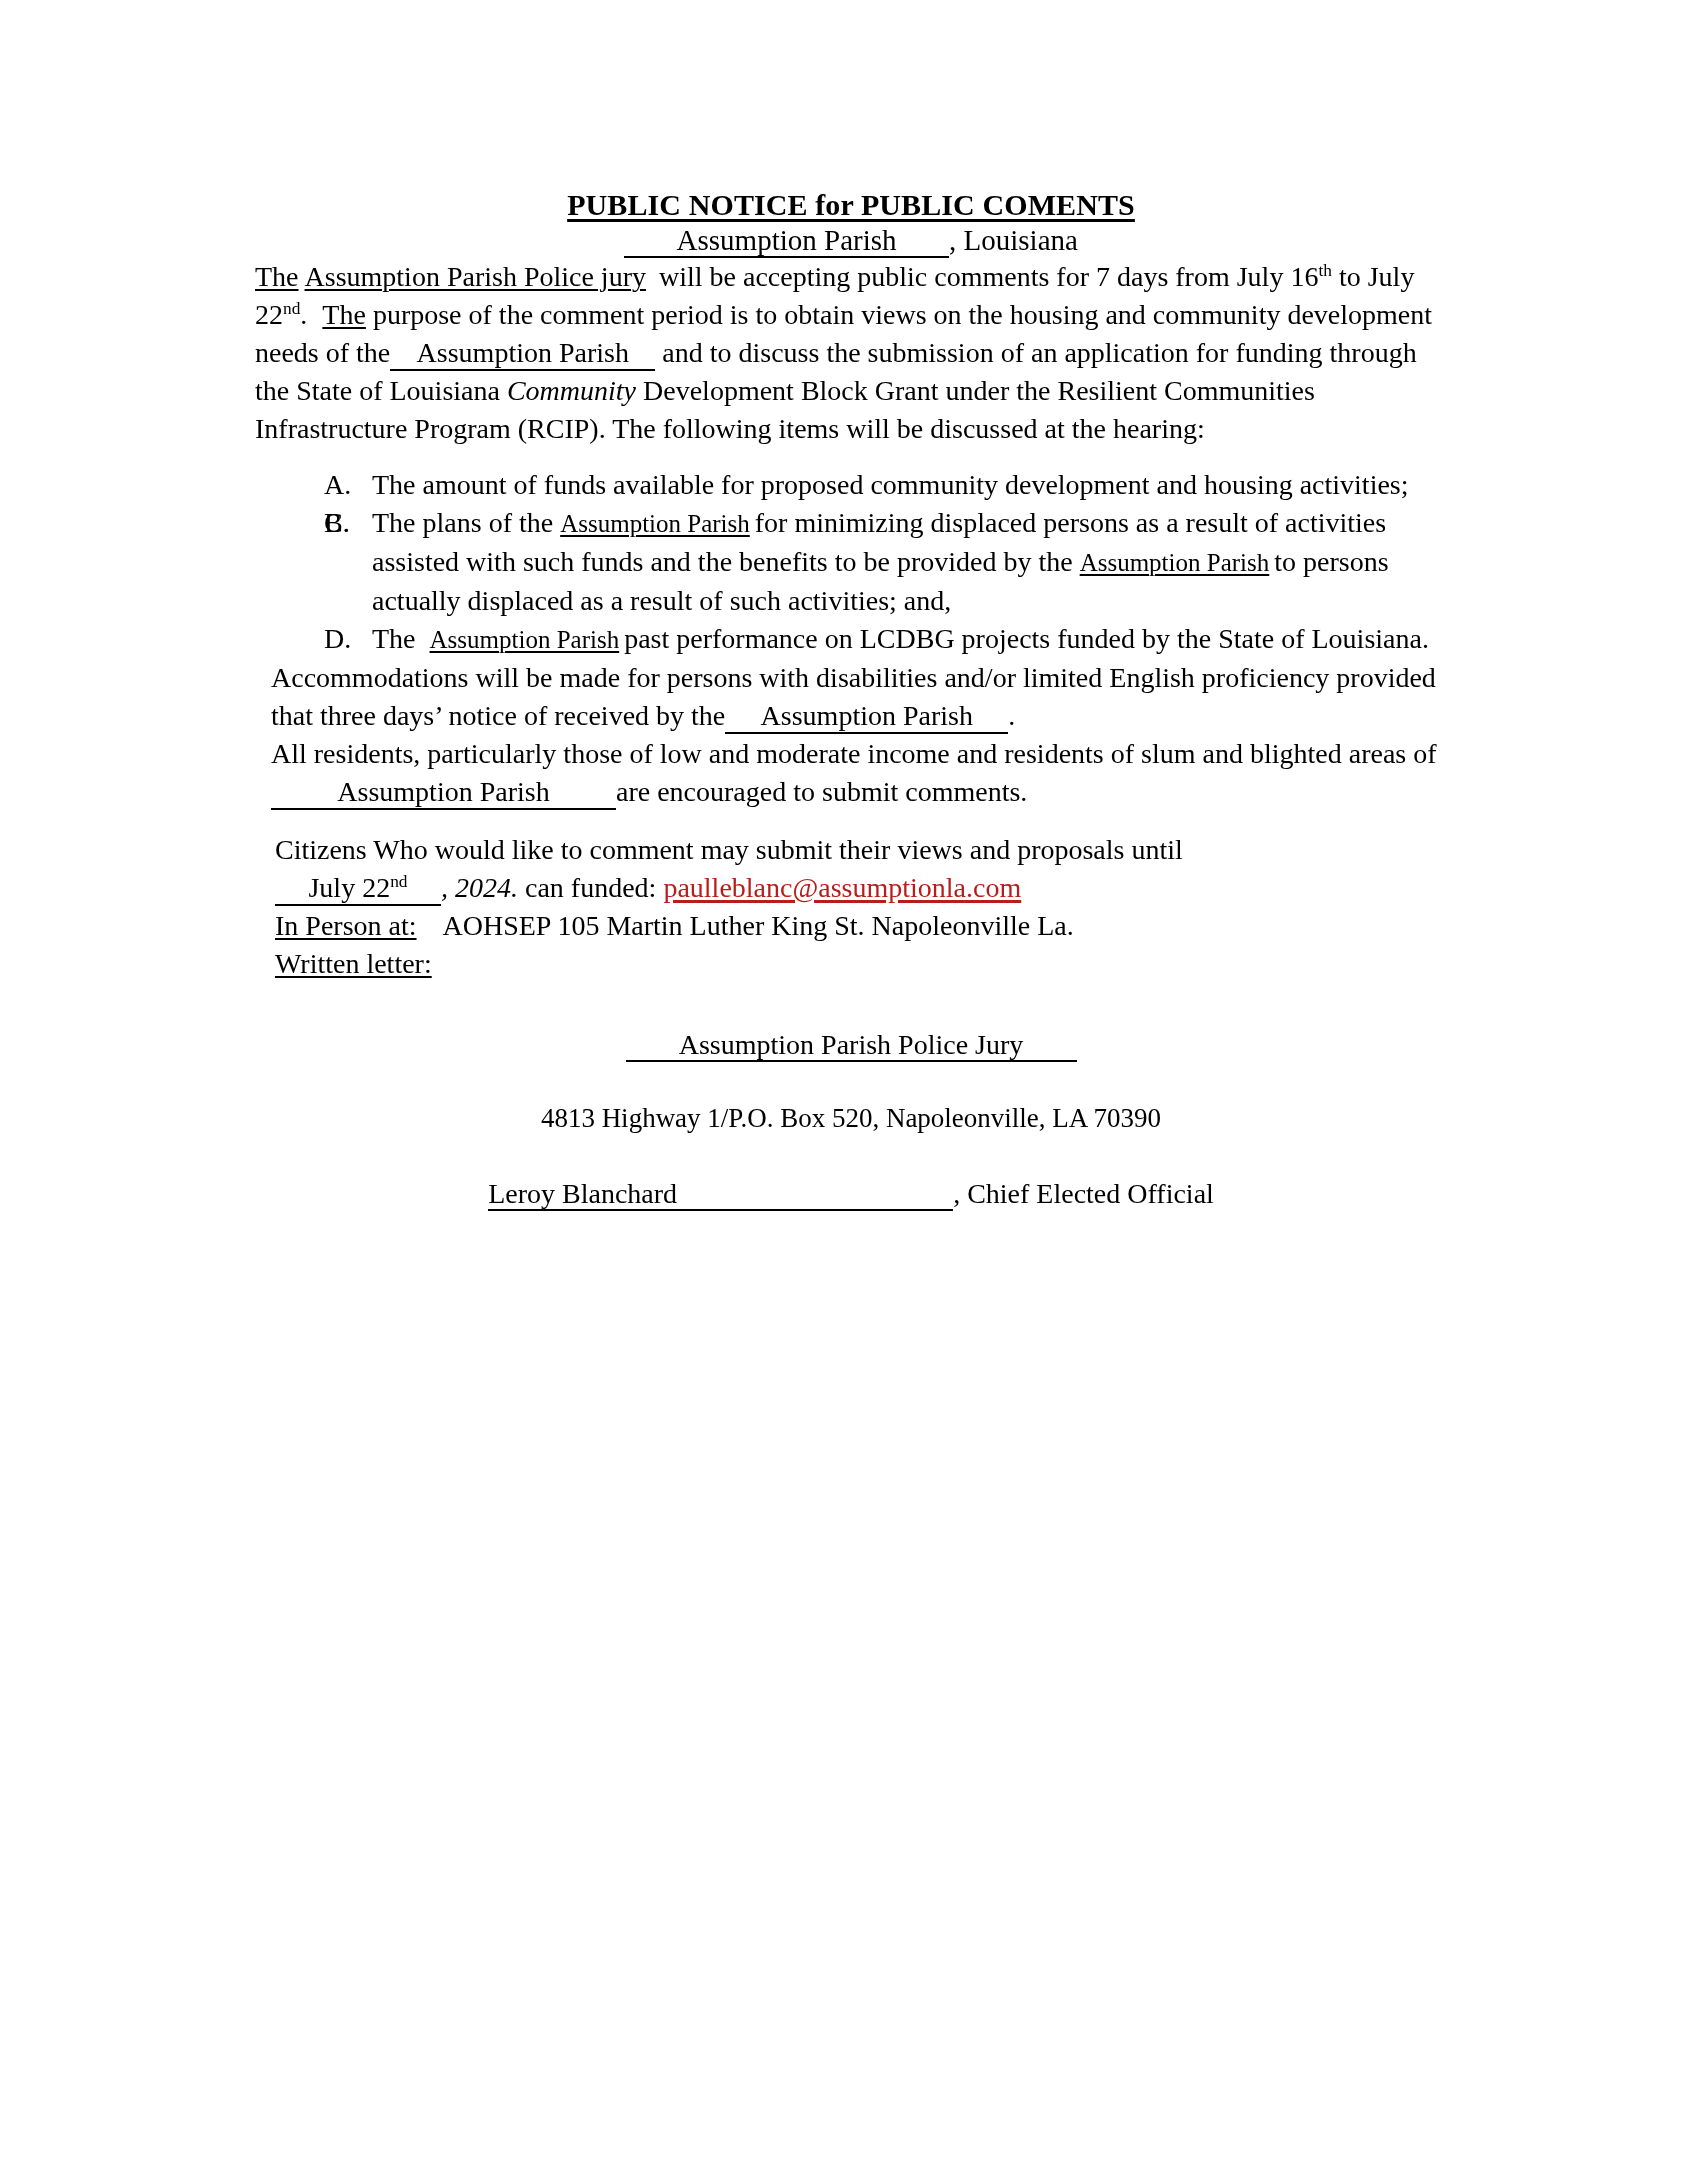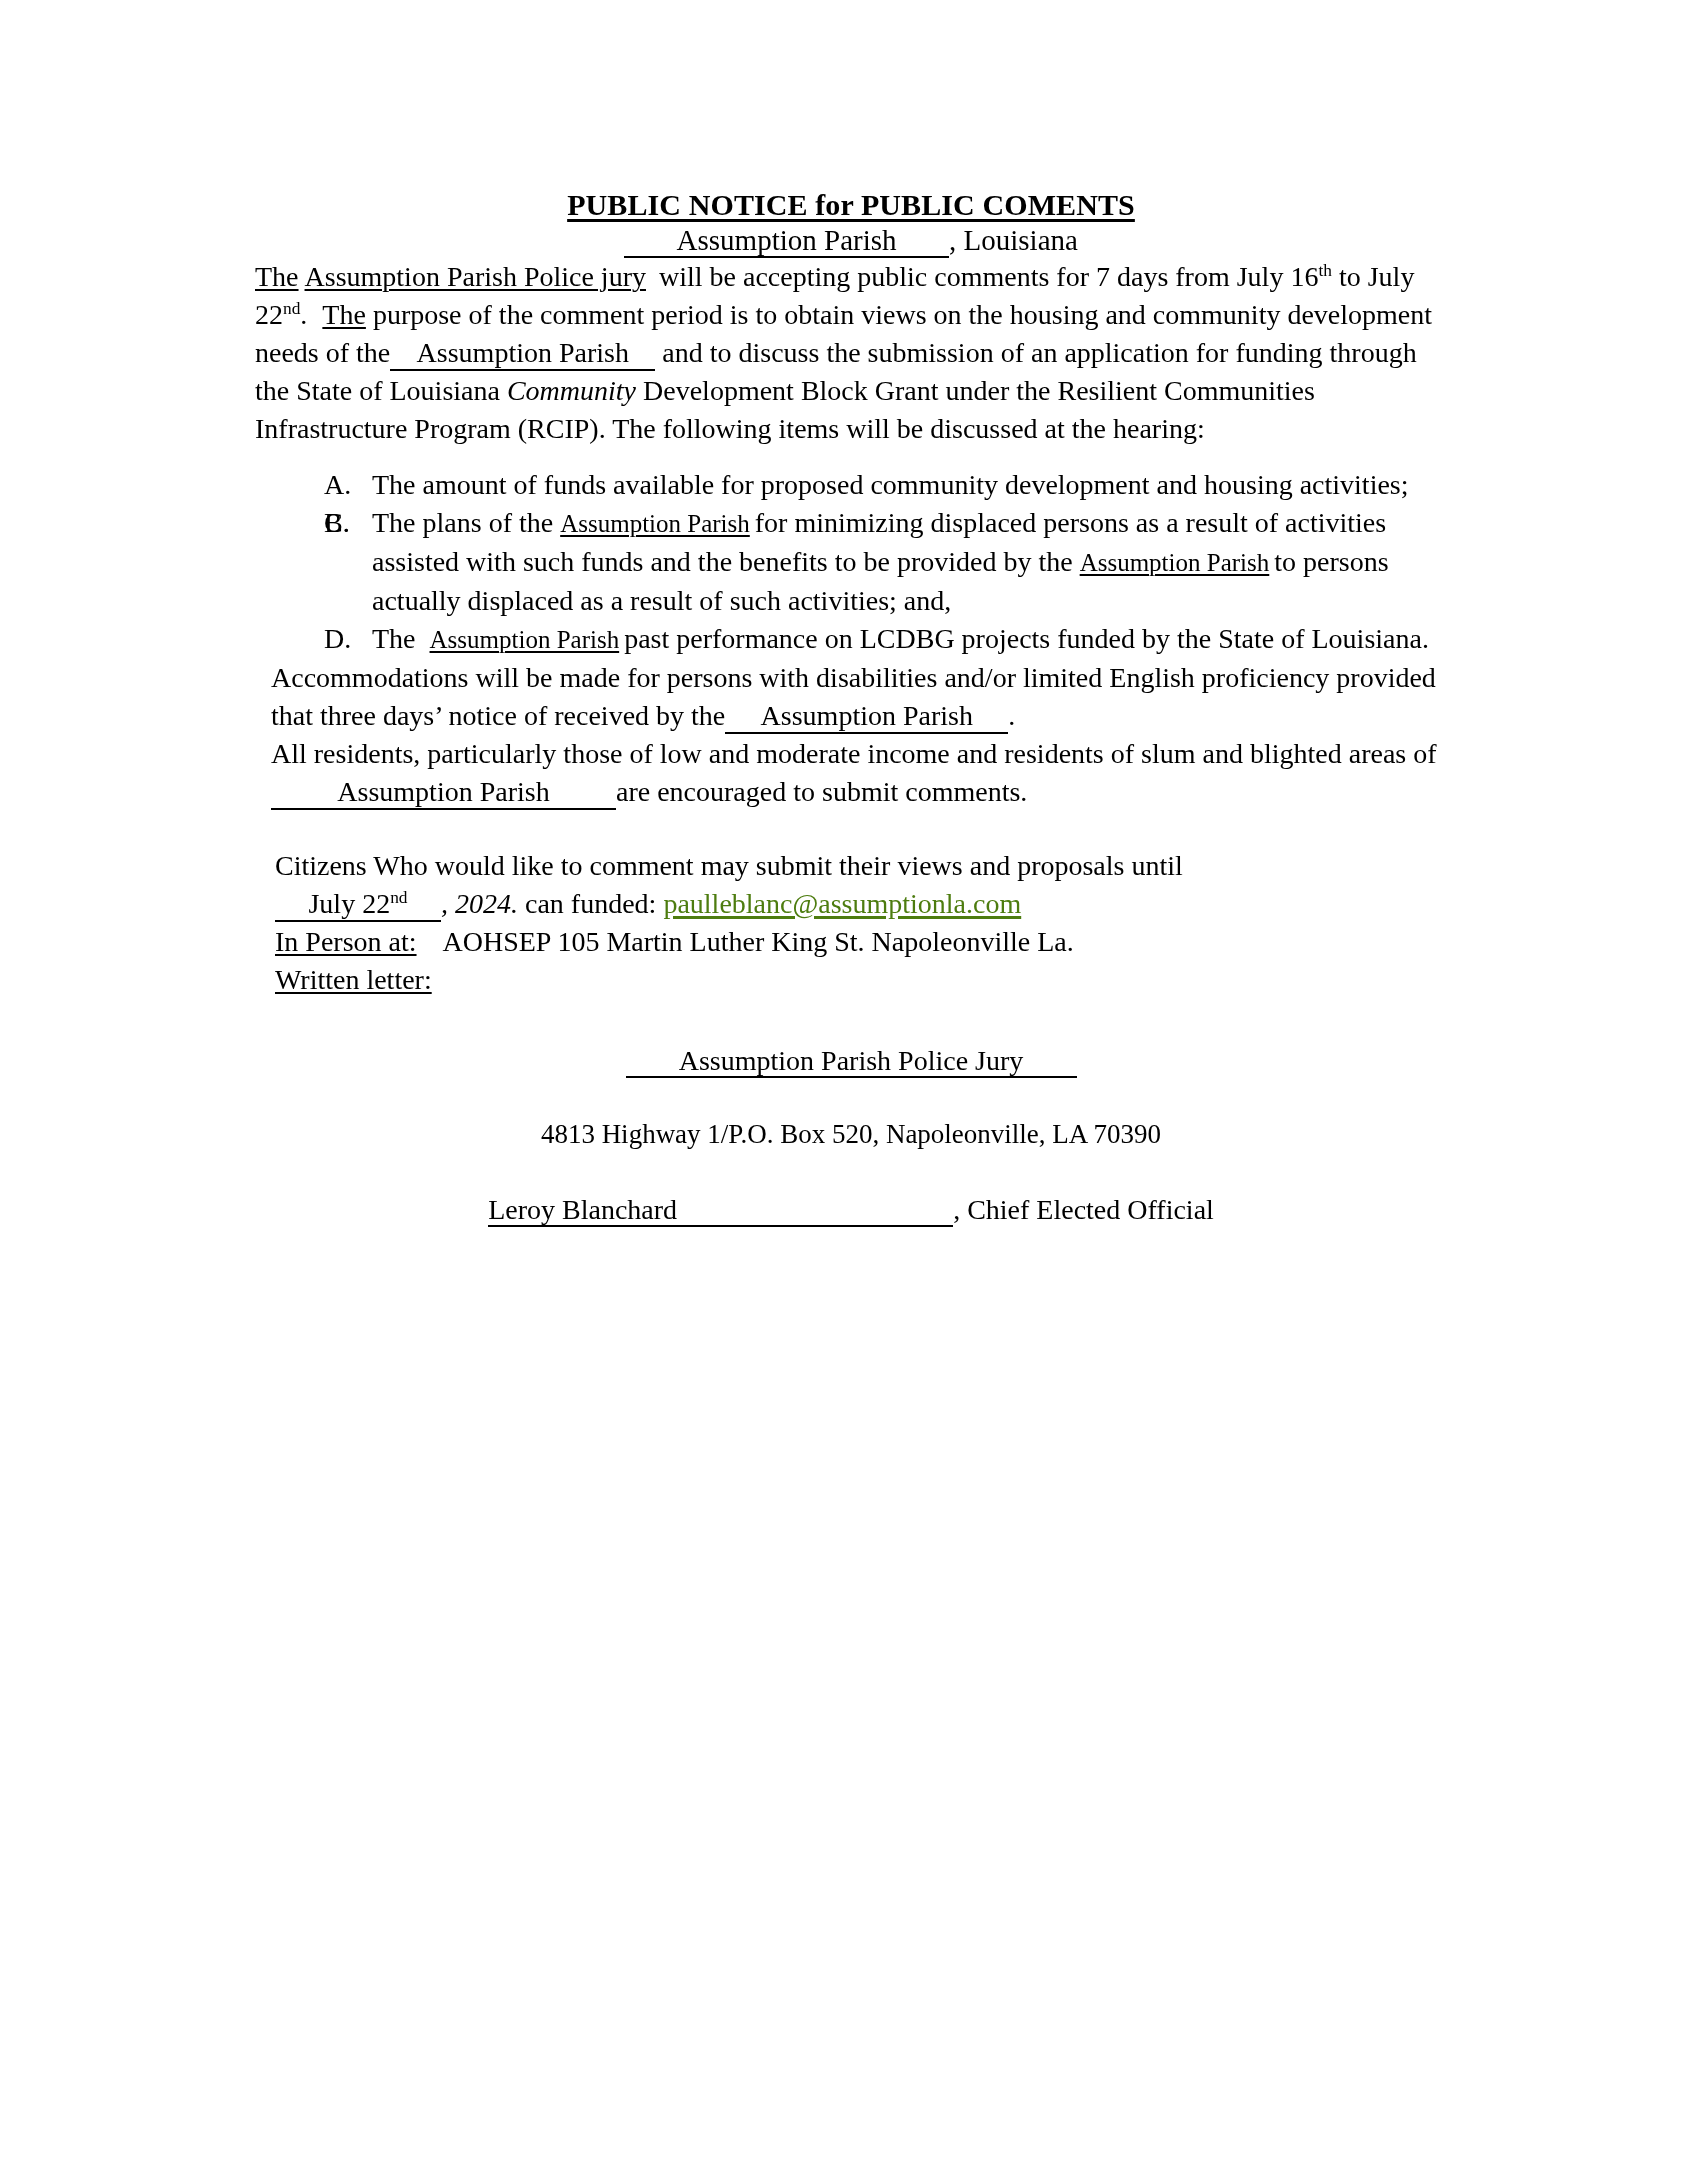--- a/index.html
+++ b/index.html
@@ -64,21 +64,21 @@
   
   p.body {
     font-size: 28px;
     line-height: 38px;
     margin: 0;
     text-align: left;
   }
   .para-intro { margin-top: 47px; }
   .para-all   { margin-top: 40px; padding-left: 16px; }
   .para-acc   { margin-top: 40px; padding-left: 16px; }
-  .para-cit   { margin-top: 36px; padding-left: 20px; }
+  .para-cit   { margin-top: 20px; padding-left: 20px; }
 
   u.ul, .ul {
     text-decoration: underline;
     text-underline-offset: 3px;
     text-decoration-thickness: 2.2px;
   }
   .it { font-style: italic; }
   sup {
     font-size: 0.62em;
     vertical-align: super;
@@ -143,21 +143,21 @@
     white-space: nowrap;
   }
   .official-line .blank-fill {
     width: 465px;
     text-align: left;
     padding-right: 67px;
     box-sizing: border-box;
   }
 
   a.email {
-    color: #4d7c0f;
+    color: #b91c1c;
     text-decoration: underline;
     text-underline-offset: 3px;
     text-decoration-thickness: 2.5px;
   }
   .contact-line {
     font-size: 28px;
     line-height: 38px;
   }
 </style>
 </head>

